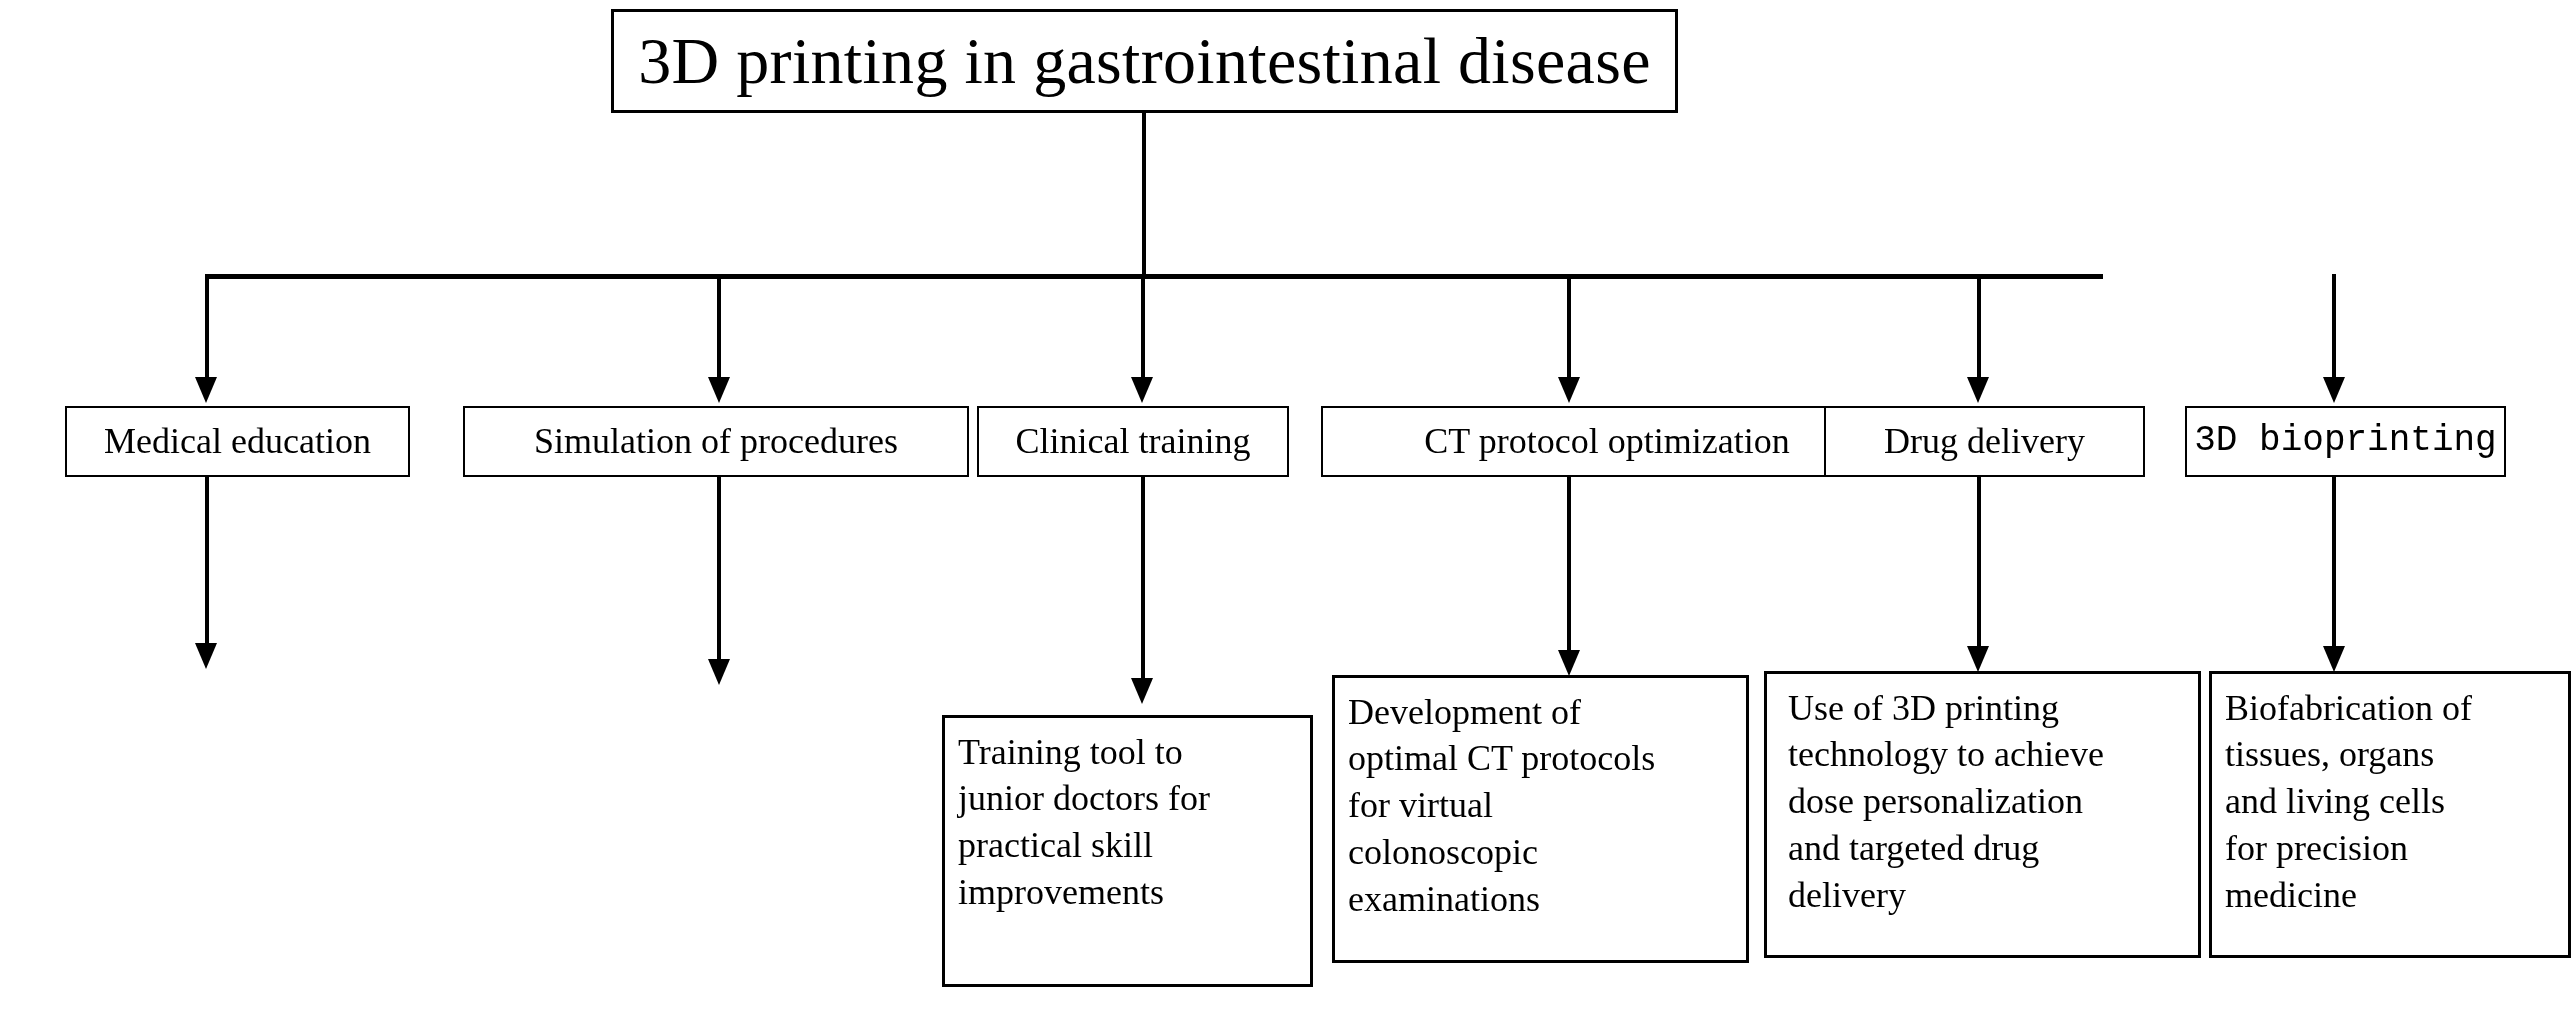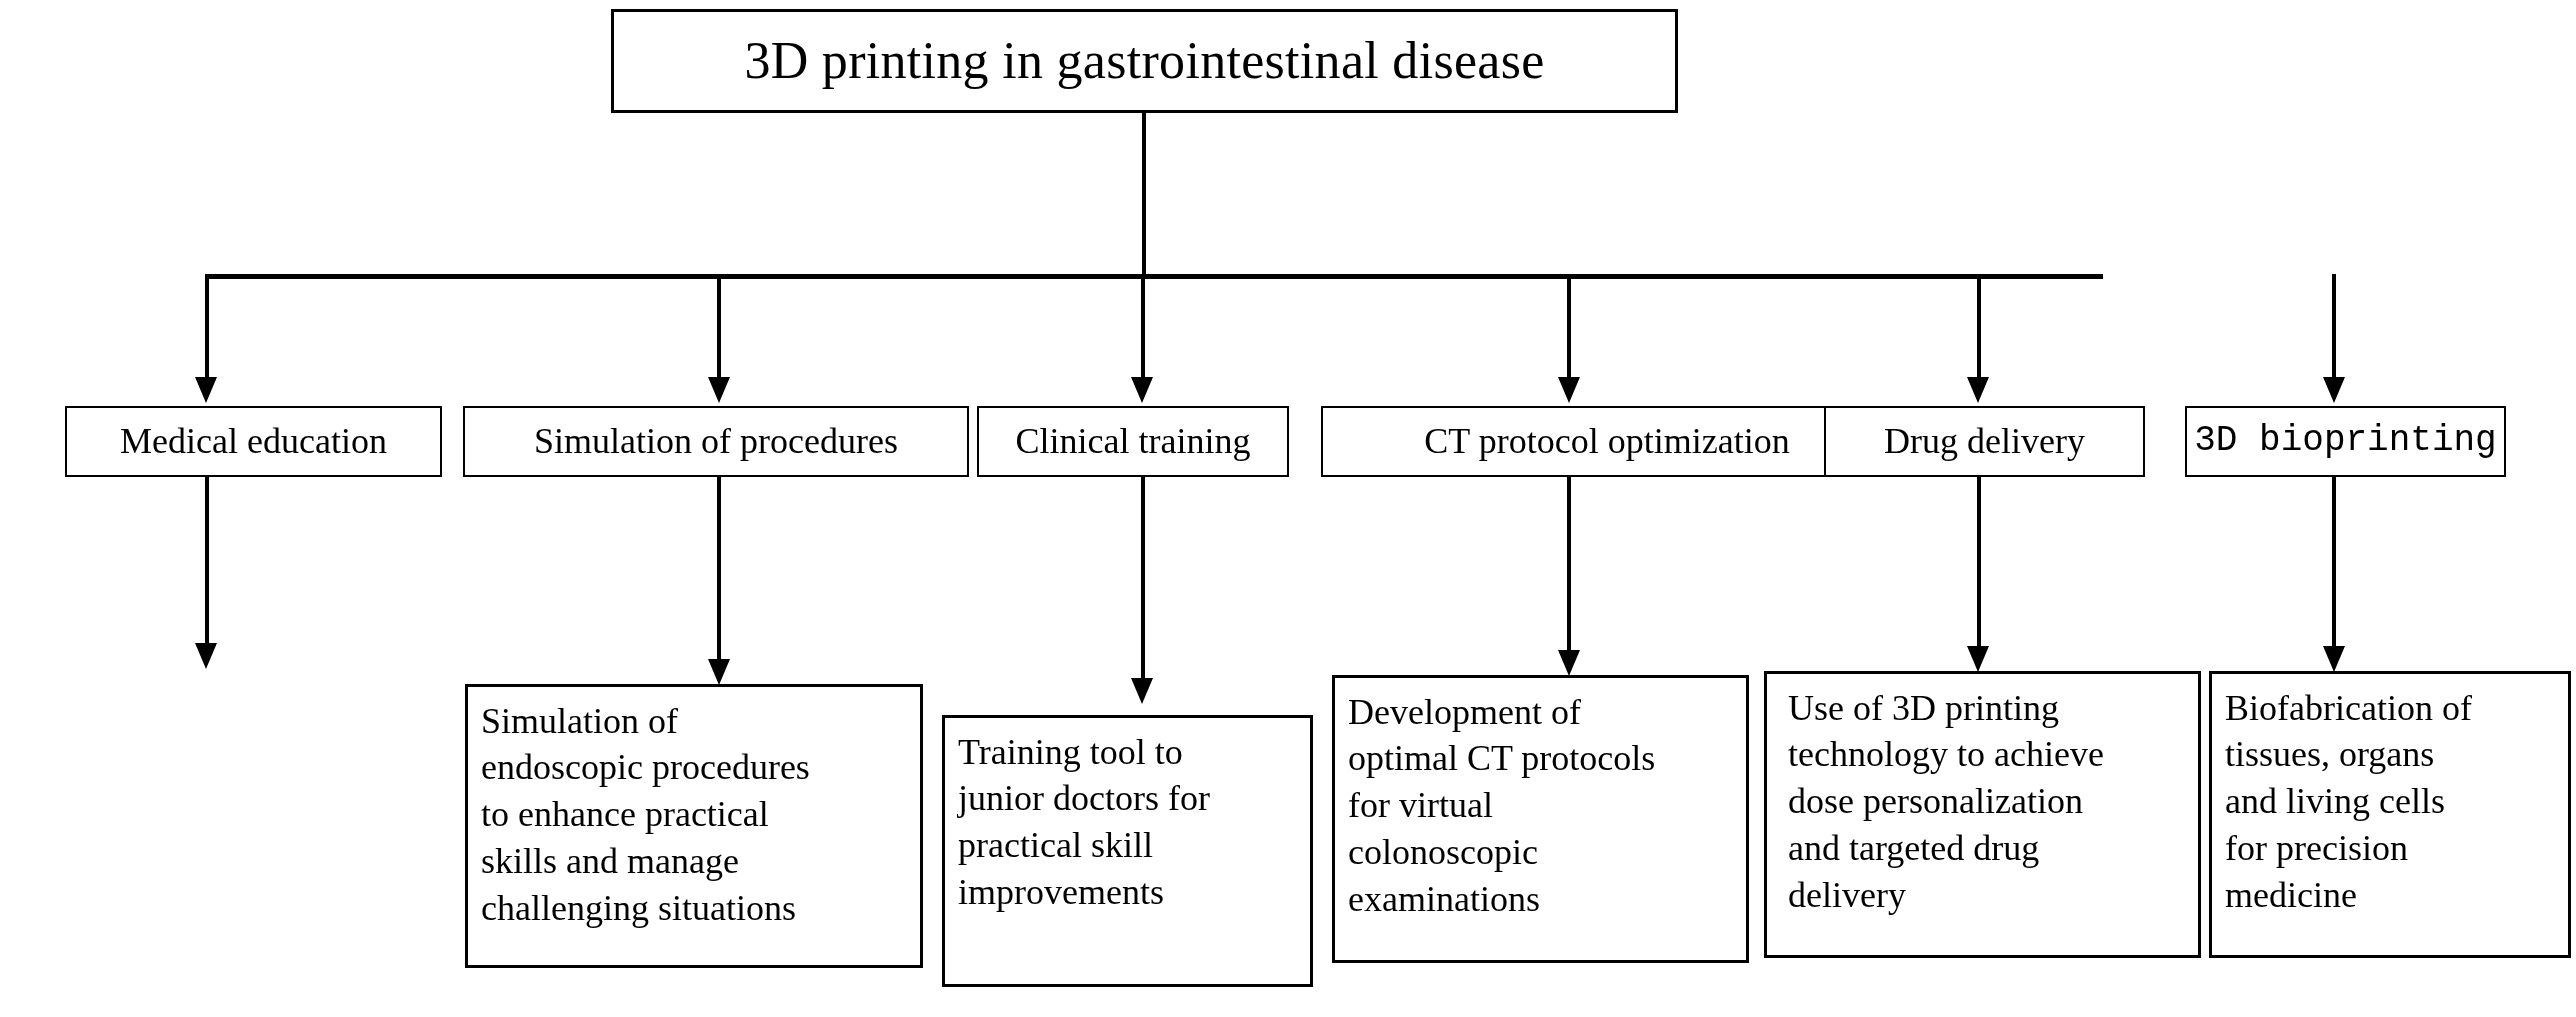--- a/index.html
+++ b/index.html
@@ -37,21 +37,21 @@
 
   
   #title-node {
     left: 611px;
     top: 8.8px;
     width: 1067px;
     height: 104px;
     border-width: 3.5px;
   }
   #title-node .label {
-    font-size: 52px;
+    font-size: 66px;
     letter-spacing: 0.3px;
   }
 
   
   .cat-node {
     top: 406px;
     height: 71px;
   }
   .cat-node .label {
     font-size: 36px;
@@ -115,21 +115,21 @@
 
   <div class="vline" style="left:1567px; top:274px; height:105px;"></div>
   <div class="arrowhead" style="left:1558px; top:377px;"></div>
 
   <div class="vline" style="left:1977px; top:274px; height:105px;"></div>
   <div class="arrowhead" style="left:1967px; top:377px;"></div>
 
   <div class="vline" style="left:2332px; top:274px; height:105px;"></div>
   <div class="arrowhead" style="left:2323px; top:377px;"></div>
 
-  <div class="node cat-node" style="left:65px; width:377px;align-items:center;">
+  <div class="node cat-node" style="left:65px; width:345px;align-items:center;">
     <span class="label">Medical education</span>
   </div>
 
   <div class="node cat-node" style="left:463px; width:506px;">
     <span class="label">Simulation of procedures</span>
   </div>
 
   <div class="node cat-node" style="left:977px; width:312px;">
     <span class="label">Clinical training</span>
   </div>
@@ -158,27 +158,20 @@
   <div class="vline" style="left:1567px; top:477px; height:175px;"></div>
   <div class="arrowhead" style="left:1558px; top:650px;"></div>
 
   <div class="vline" style="left:1977px; top:477px; height:171px;"></div>
   <div class="arrowhead" style="left:1967px; top:646px;"></div>
 
   <div class="vline" style="left:2332px; top:477px; height:171px;"></div>
   <div class="arrowhead" style="left:2323px; top:646px;"></div>
 
 
-  <div class="node detail-node" style="left:465px; top:684px; width:458px; height:284px;">
-    <span class="label">Simulation of
-endoscopic procedures
-to enhance practical
-skills and manage
-challenging situations</span>
-  </div>
 
   <div class="node detail-node" style="left:936px; top:715px; width:371px; height:272px;margin-left:6px;">
     <span class="label">Training tool to
 junior doctors for
 practical skill
 improvements</span>
   </div>
 
   <div class="node detail-node" style="left:1332px; top:675px; width:417px; height:288px;">
     <span class="label">Development of

